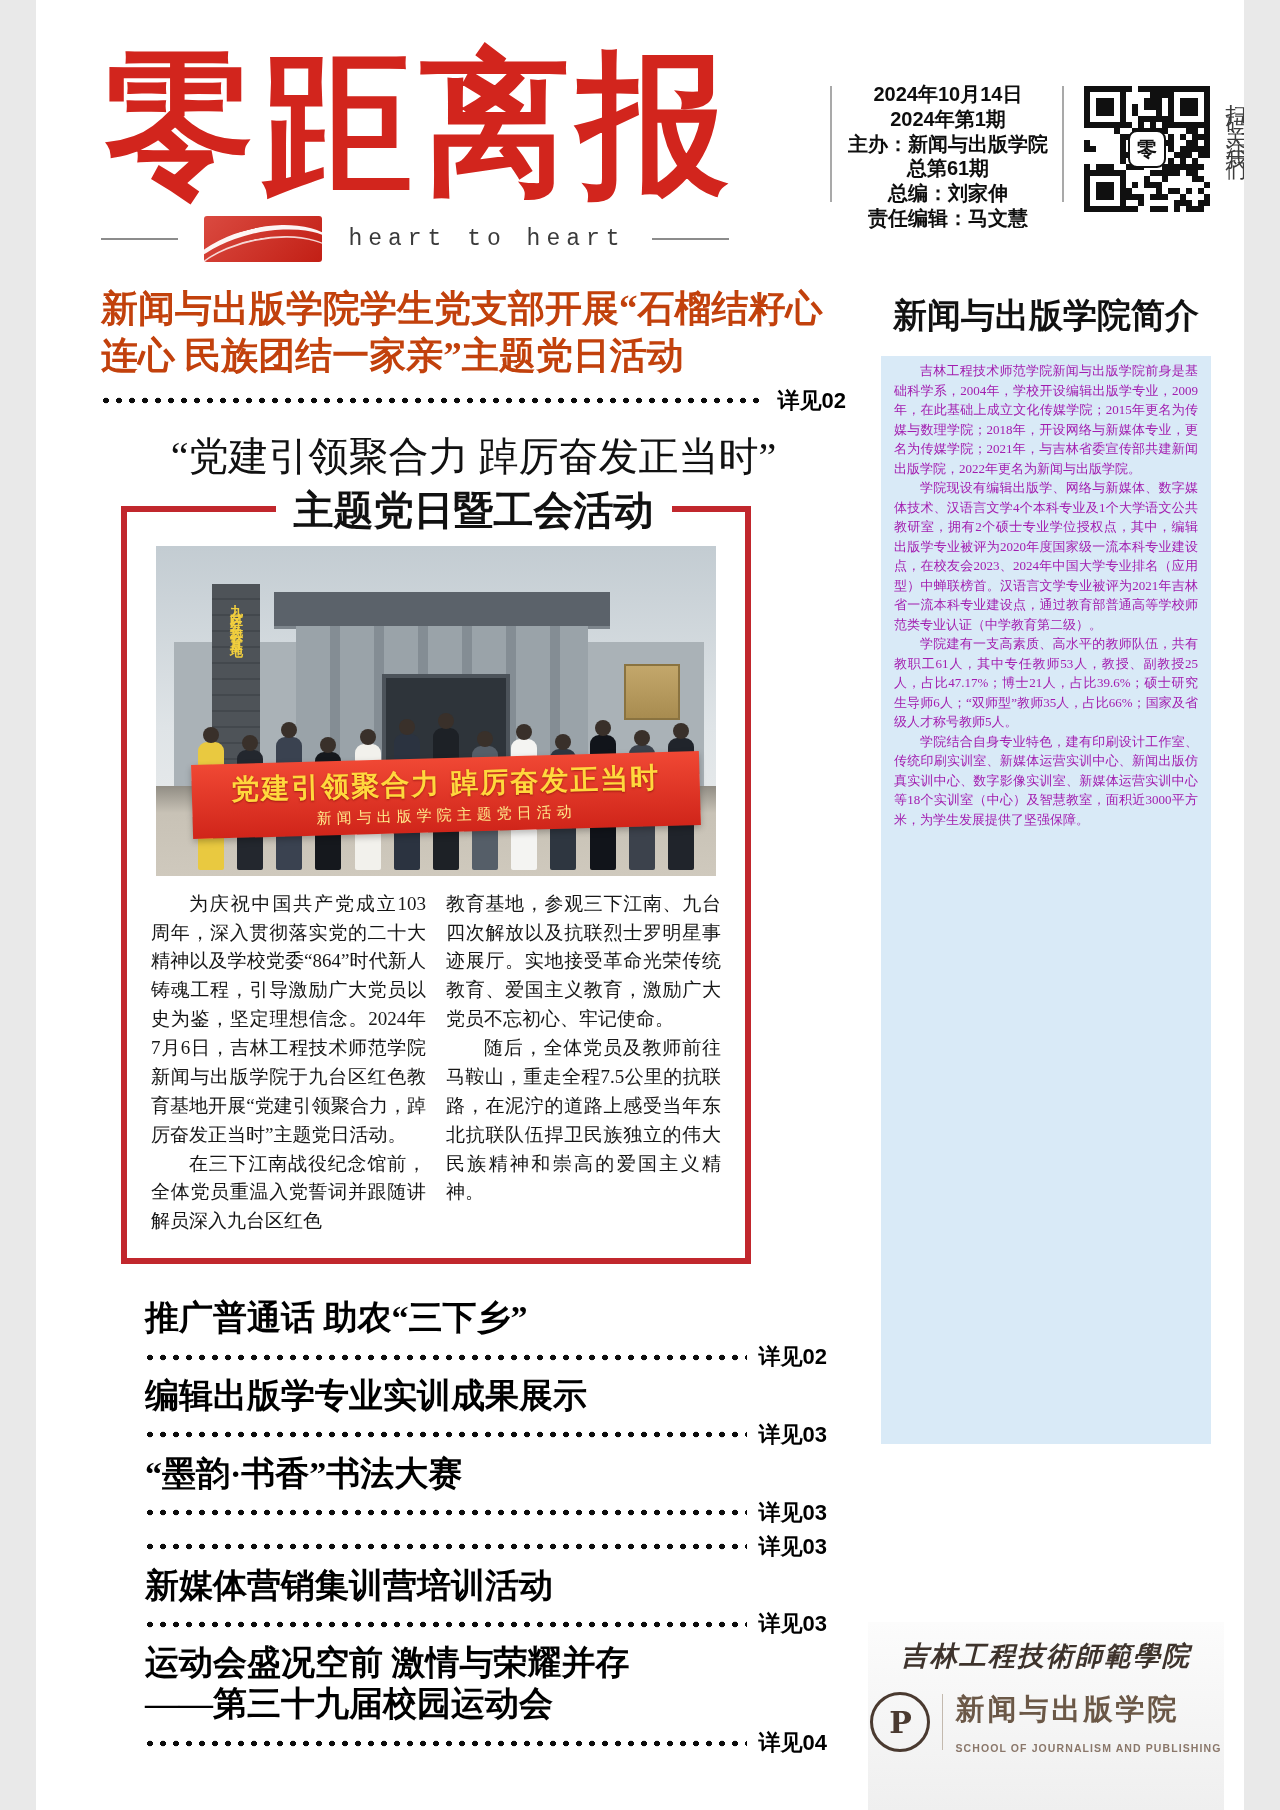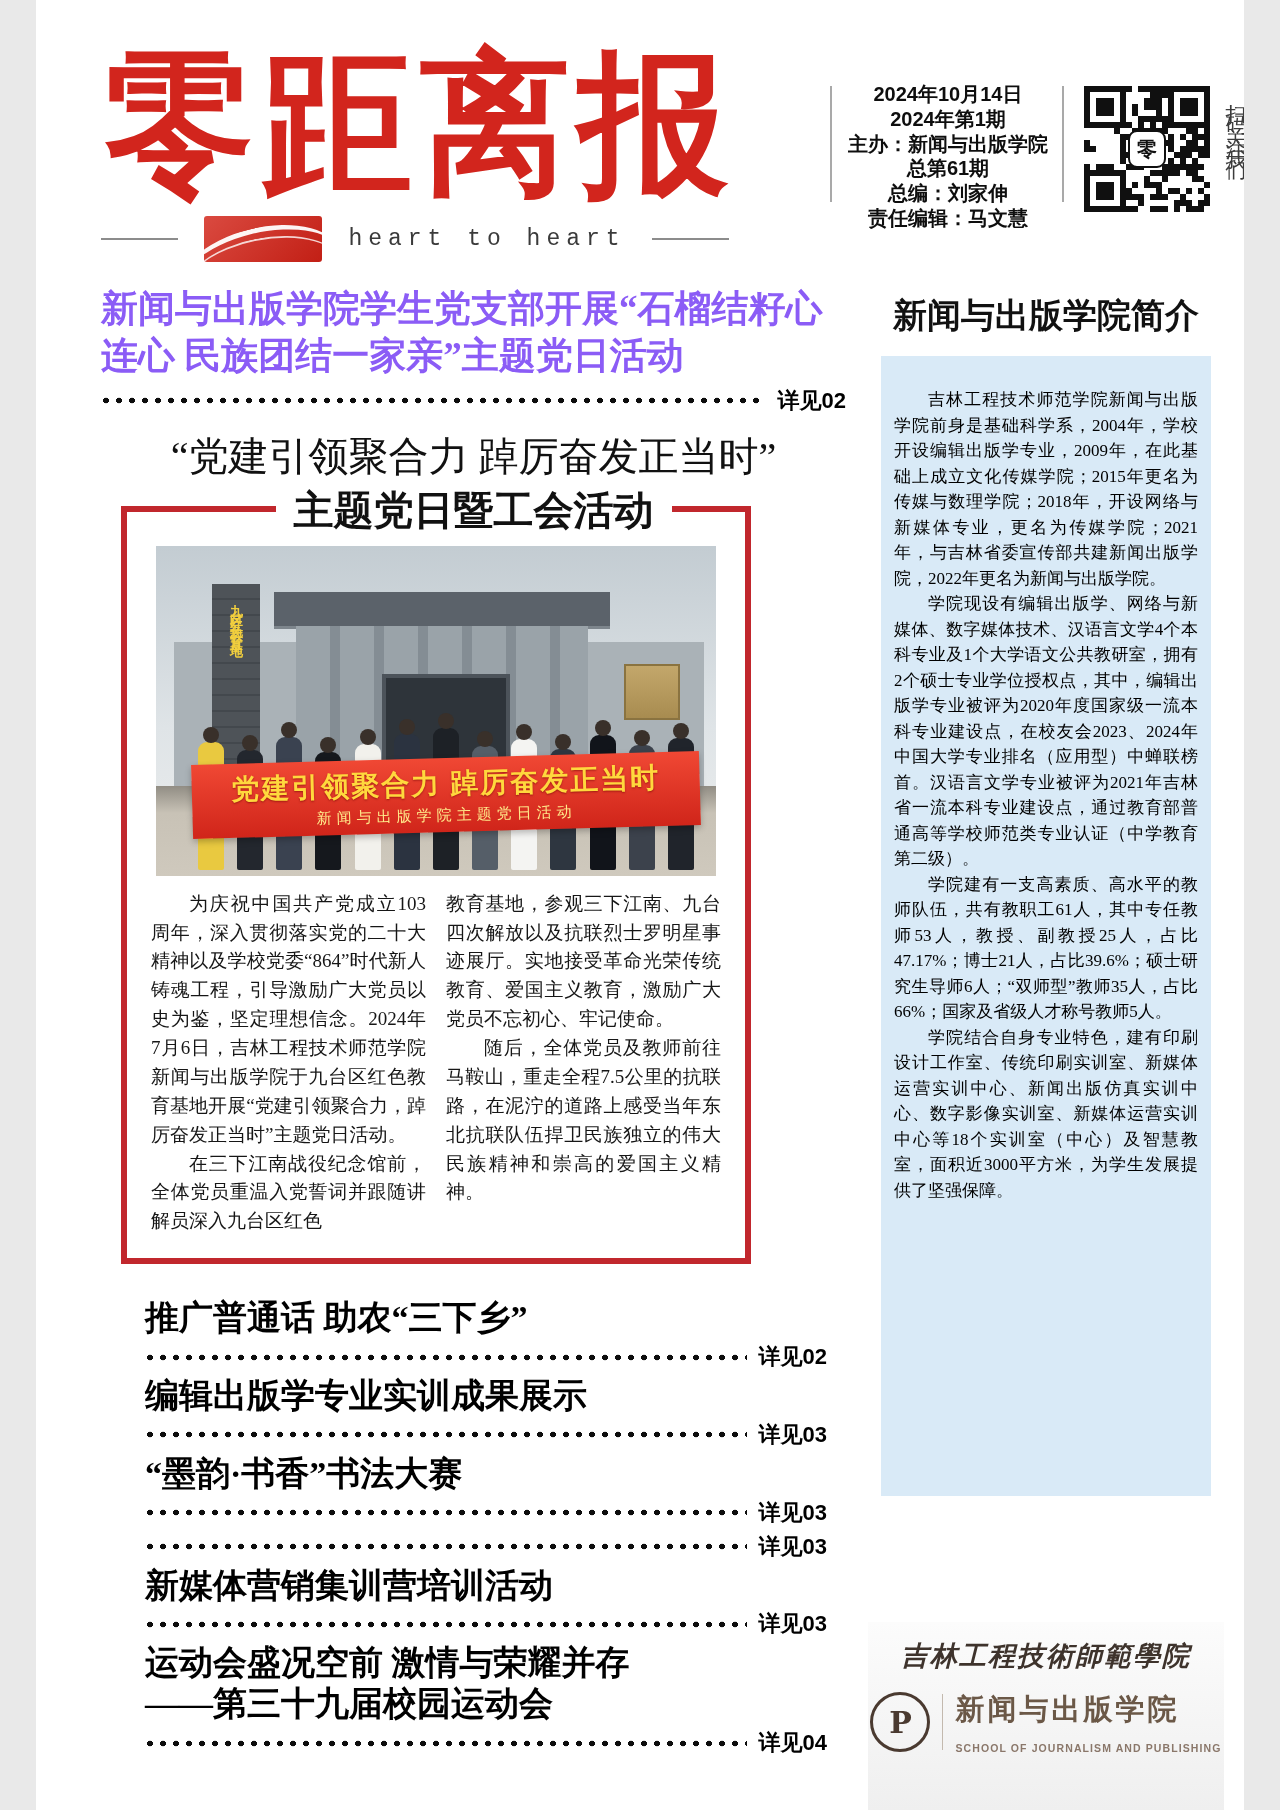--- a/index.html
+++ b/index.html
@@ -31,21 +31,21 @@
     background:linear-gradient(135deg,#da4a40,#c21f15);flex:0 0 auto;}
   .slogan-logo::before{content:'';position:absolute;left:-28px;top:12px;width:170px;height:90px;
     border-top:5px solid rgba(255,255,255,.95);border-radius:50%;transform:rotate(-14deg);}
   .slogan-logo::after{content:'';position:absolute;left:-20px;top:22px;width:160px;height:80px;
     border-top:2px solid rgba(255,255,255,.8);border-radius:50%;transform:rotate(-11deg);}
   .slogan-text{font-family:"Liberation Mono",monospace;font-size:23px;color:#3a3a3a;
     letter-spacing:6px;white-space:nowrap;}
 
   
   .left-col{position:absolute;left:65px;top:285px;width:745px;}
-  .headline1{font-size:37px;font-weight:bold;line-height:1.28;color:#8b5cf6;}
+  .headline1{font-size:37px;font-weight:bold;line-height:1.28;color:#c2410c;}
   .ref-row{display:flex;align-items:center;margin:6px 0 0;}
   .dots{flex:1;height:9px;background-image:radial-gradient(circle at 5px 4.5px,#0d0d0d 2.7px,transparent 3.1px);
     background-size:13px 9px;background-repeat:repeat-x;}
   .ref{font-family:"Liberation Sans",sans-serif;font-weight:bold;font-size:22px;
     margin-left:12px;color:#000;white-space:nowrap;}
 
   .ftitle1{text-align:center;font-size:40px;font-weight:normal;margin-top:16px;line-height:1.25;}
   .ftitle2{text-align:center;font-size:40px;font-weight:bold;line-height:1.25;
     position:relative;z-index:2;margin:4px 0 -30px;}
   .ftitle2 span{background:#fff;padding:0 18px;margin-top:16px;}
@@ -91,22 +91,22 @@
 
   
   .toc{margin-top:34px;width:682px;margin-left:44px;}
   .toc-title{font-size:34px;font-weight:bold;line-height:1.2;color:#000;}
   .toc .ref-row{margin:3px 0 4px;}
   .toc-item{margin-bottom:0px;}
 
   
   .sidebar{position:absolute;left:845px;top:293px;width:330px;}
   .sb-title{text-align:center;font-size:34px;font-weight:bold;margin:0 0 17px;}
-  .sb-box{background:#d9eaf7;padding:31px 13px;height:1078px;overflow:hidden;
-    font-size:17px;line-height:1.5;text-align:justify;color:#000000;box-sizing:content-box;}
+  .sb-box{background:#d9eaf7;padding:5px 13px;height:1078px;overflow:hidden;
+    font-size:13px;line-height:1.5;text-align:justify;color:#a21caf;box-sizing:content-box;}
   .sb-box p{margin:0;text-indent:2em;}
 
   .logo-block{position:absolute;left:832px;top:1622px;width:356px;height:188px;text-align:center;
     background:linear-gradient(#fcfcfc,#efefef);padding-top:16px;box-sizing:border-box;}
   .logo-calli{font-size:27px;font-weight:bold;font-style:italic;color:#3e332c;
     letter-spacing:2px;font-family:"DejaVu Serif",serif;white-space:nowrap;}
   .logo-row{display:flex;align-items:center;justify-content:center;gap:12px;margin-top:16px;}
   .seal{width:54px;height:54px;border:3px solid #4a3a30;border-radius:50%;flex:0 0 auto;
     display:flex;align-items:center;justify-content:center;font-size:30px;font-weight:bold;
     color:#4a3a30;font-family:"DejaVu Serif",serif;}

